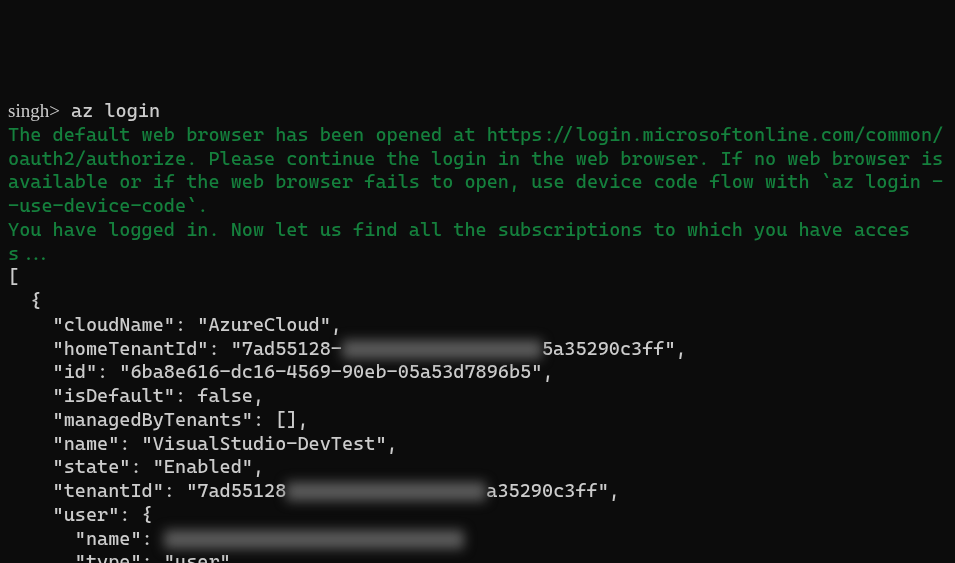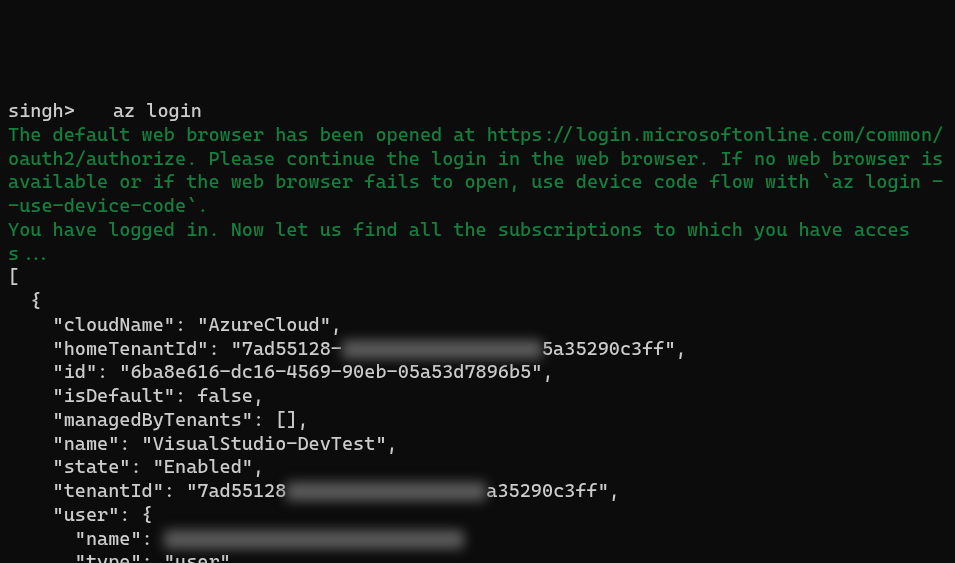--- a/index.html
+++ b/index.html
@@ -15,24 +15,24 @@
       line-height: 1.25;
       padding: 4px 8px;
       width: 955px;
       height: 563px;
       overflow: hidden;
       white-space: pre-wrap;
       word-break: break-all;
     }
     .prompt-prefix {
       color: #cccccc;
+      font-family: Liberation Serif, serif;
     }
     .command {
       color: #cccccc;
-      margin-left: 27px;
     }
     .yellow-text {
       color: #15803d;
     }
     .white-text {
       color: #cccccc;
     }
     .line {
       display: block;
     }

